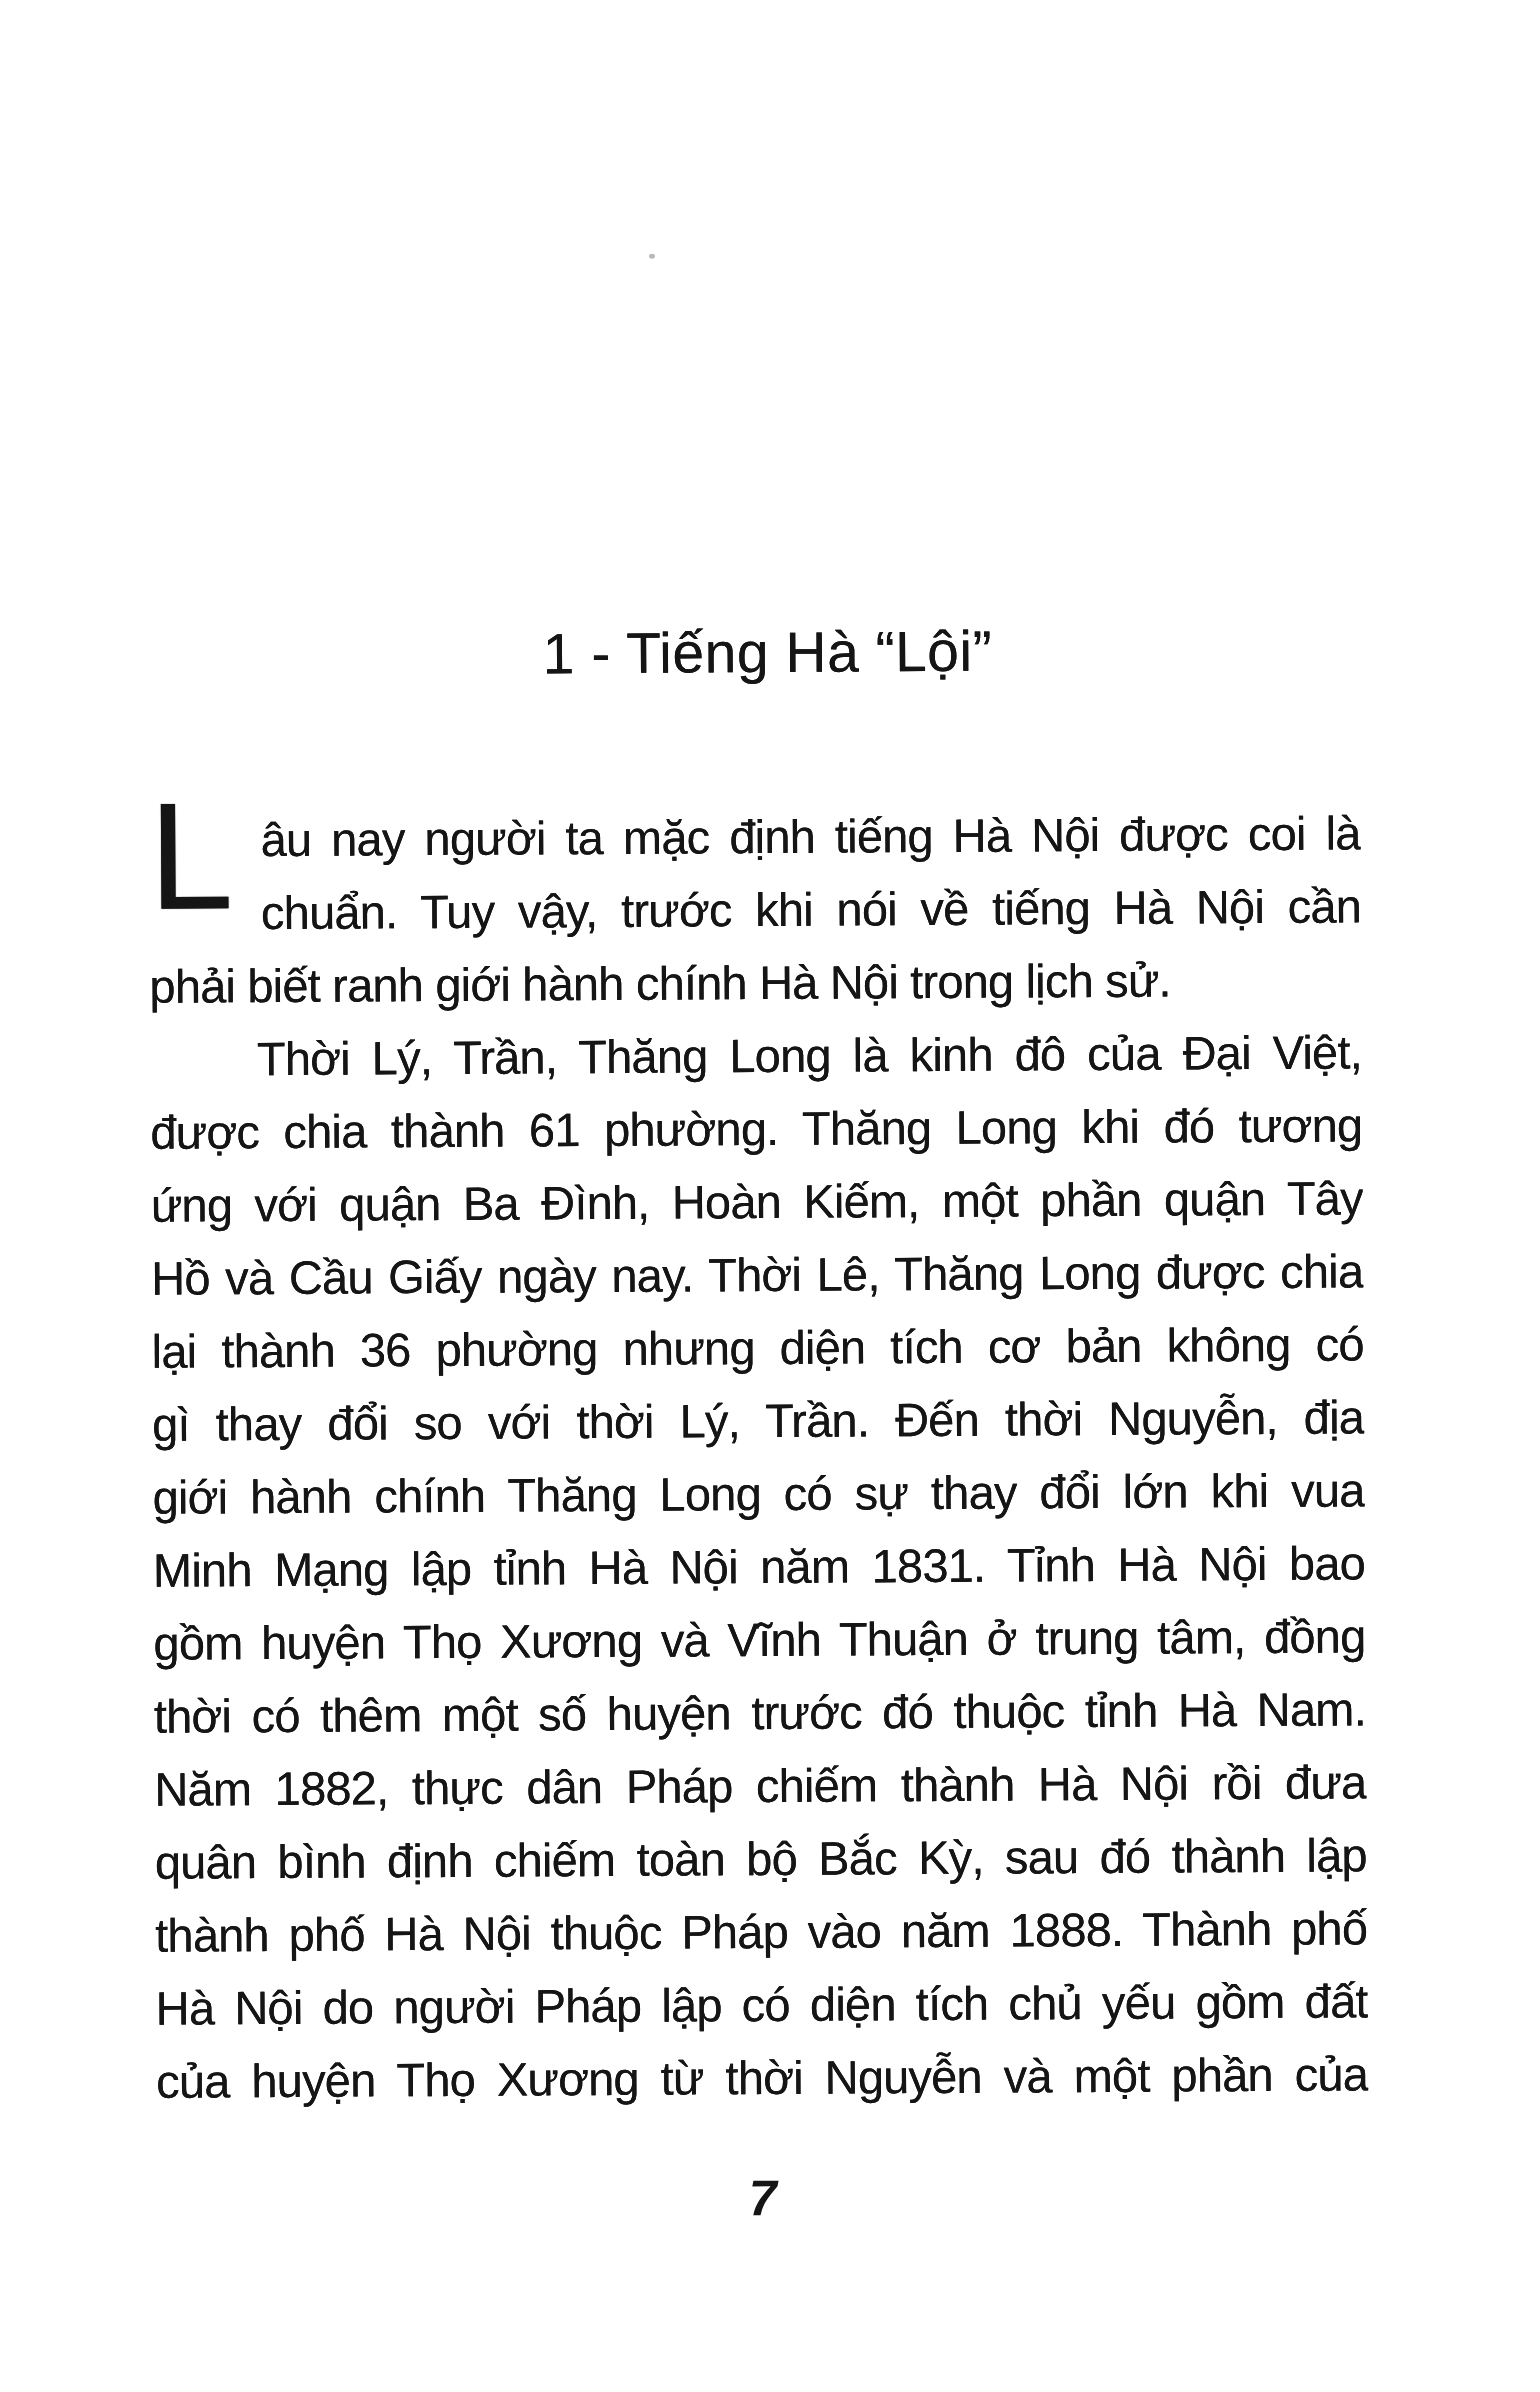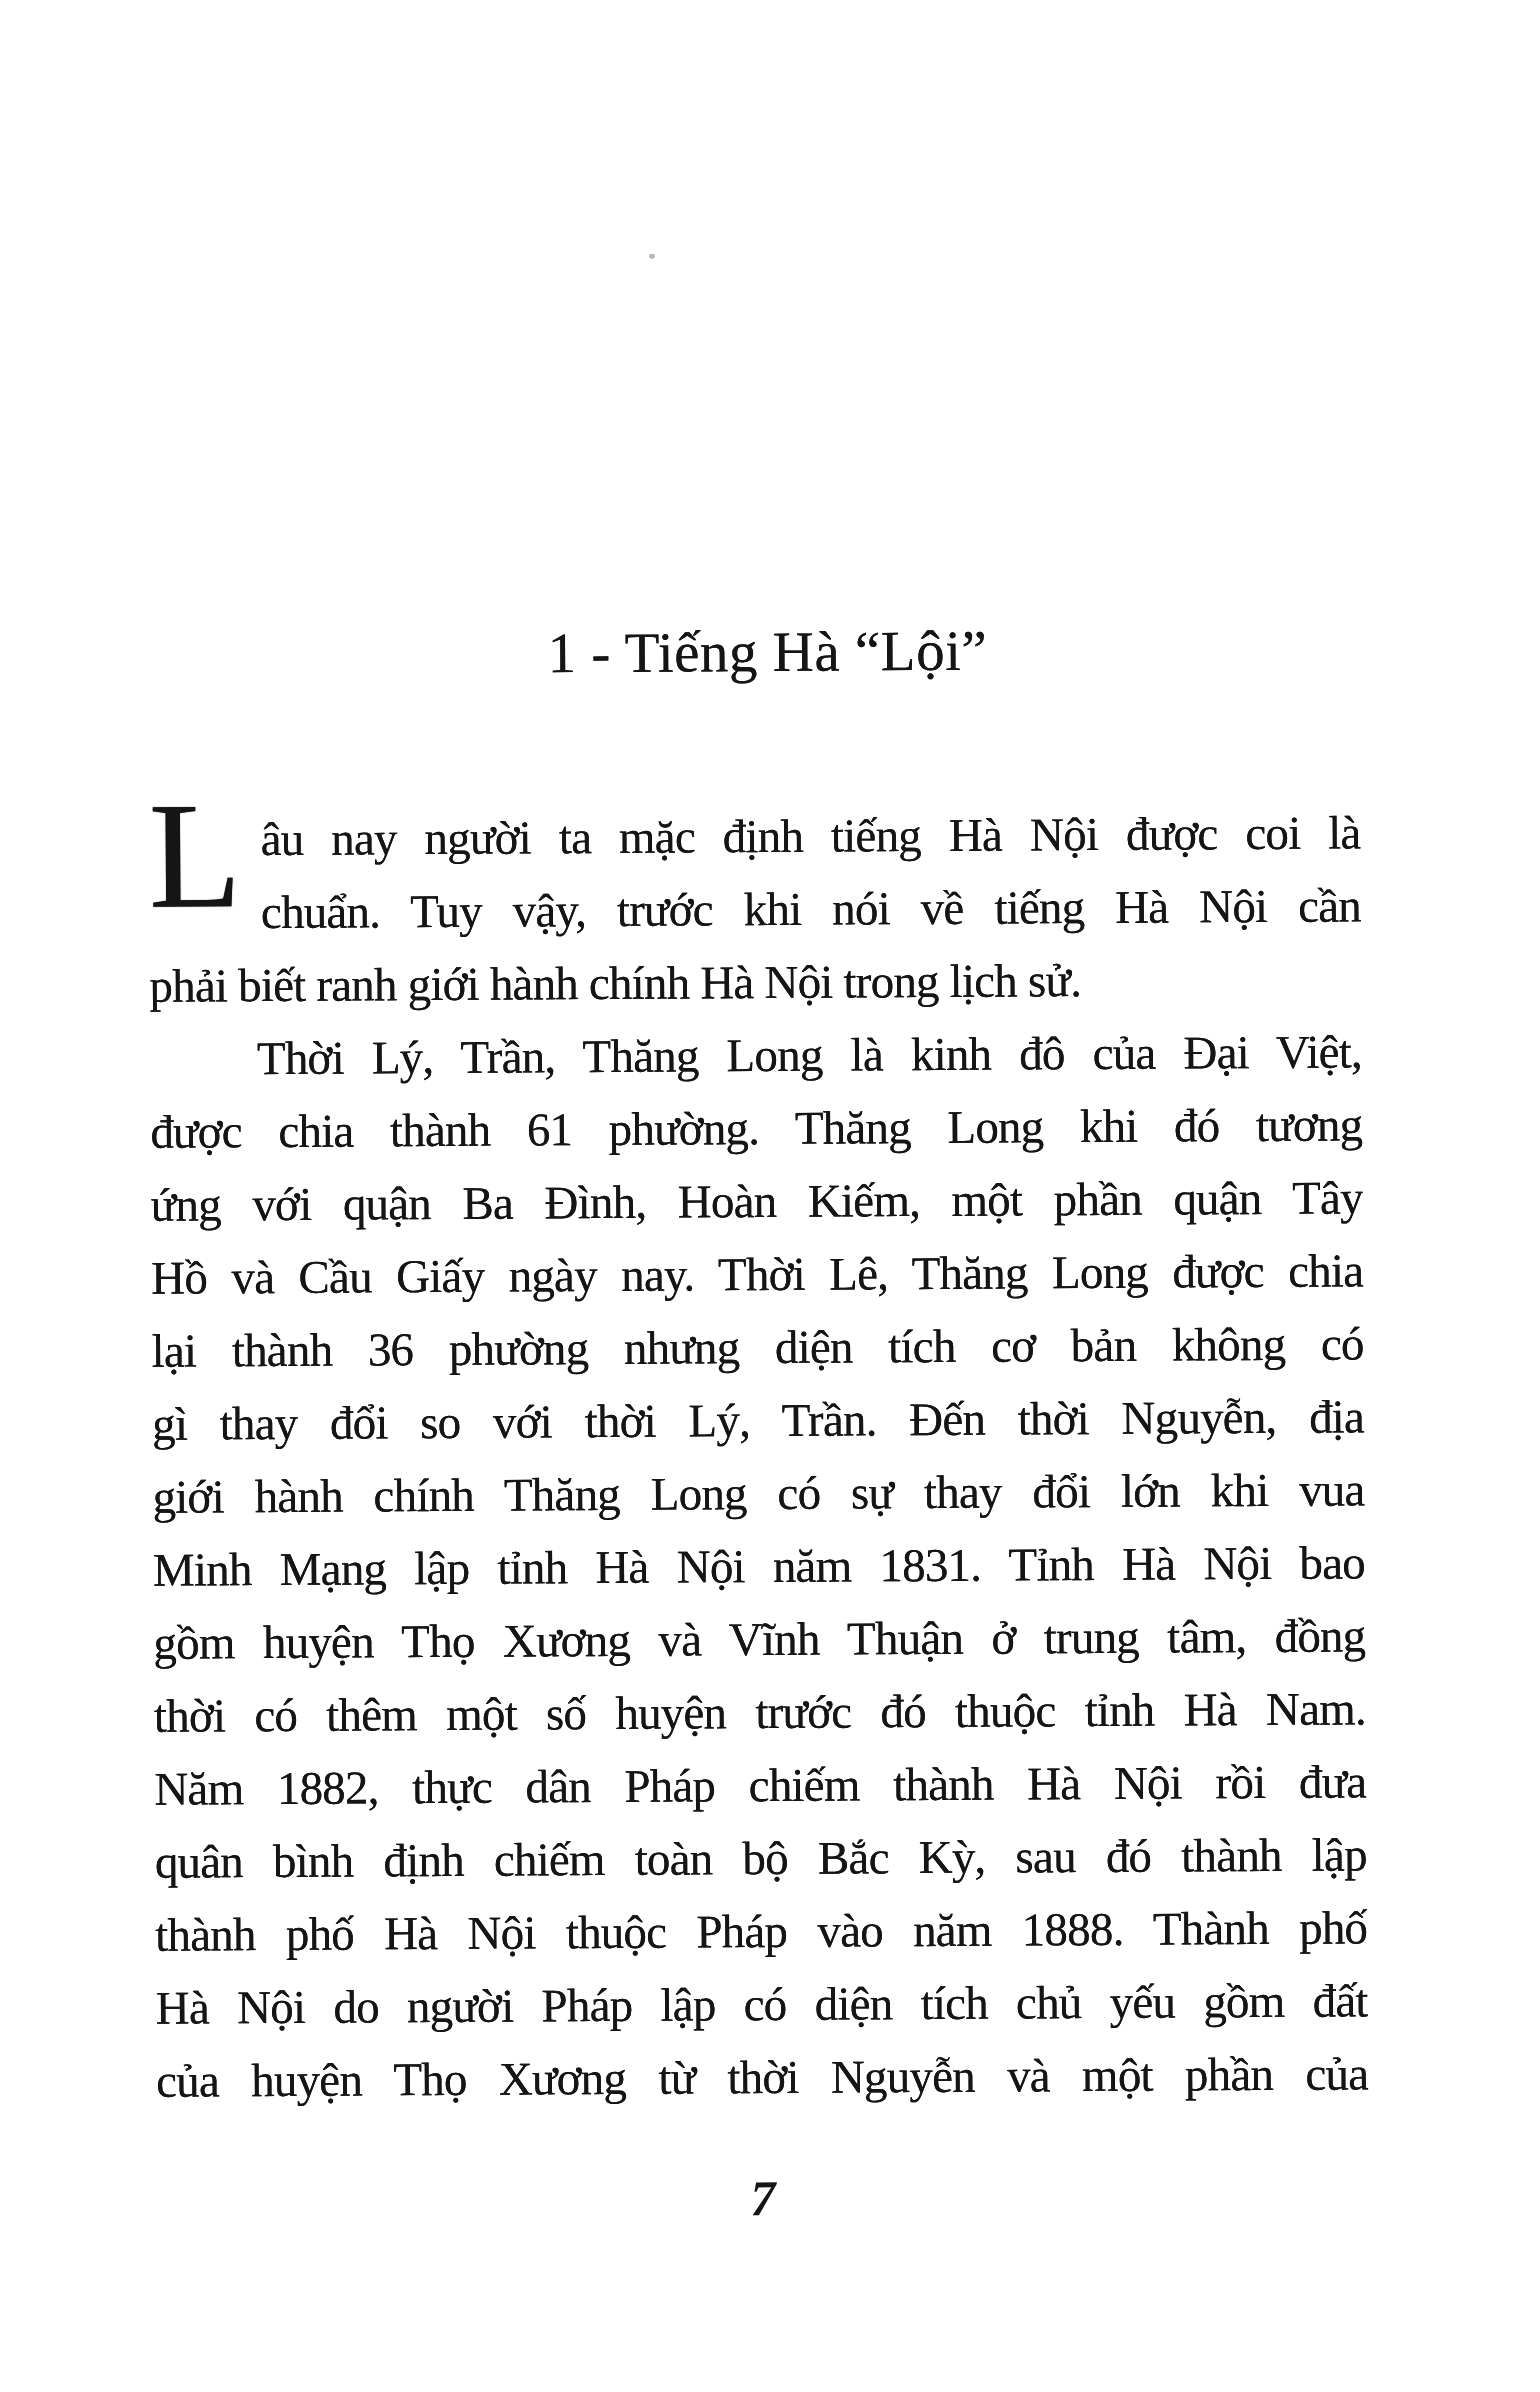--- a/index.html
+++ b/index.html
@@ -6,21 +6,21 @@
     margin: 0;
     padding: 0;
     background: #e8e8e8;
   }
   .page {
     position: relative;
     width: 1540px;
     height: 2392px;
     background: #ffffff;
     overflow: hidden;
-    font-family: Liberation Serif, serif;
+    font-family: Liberation Sans, sans-serif;
     color: #151515;
   }
   .rot {
     position: absolute;
     inset: 0;
     transform: rotate(-0.35deg);
     transform-origin: 50% 45%;
   }
   .speck {
     position: absolute;

